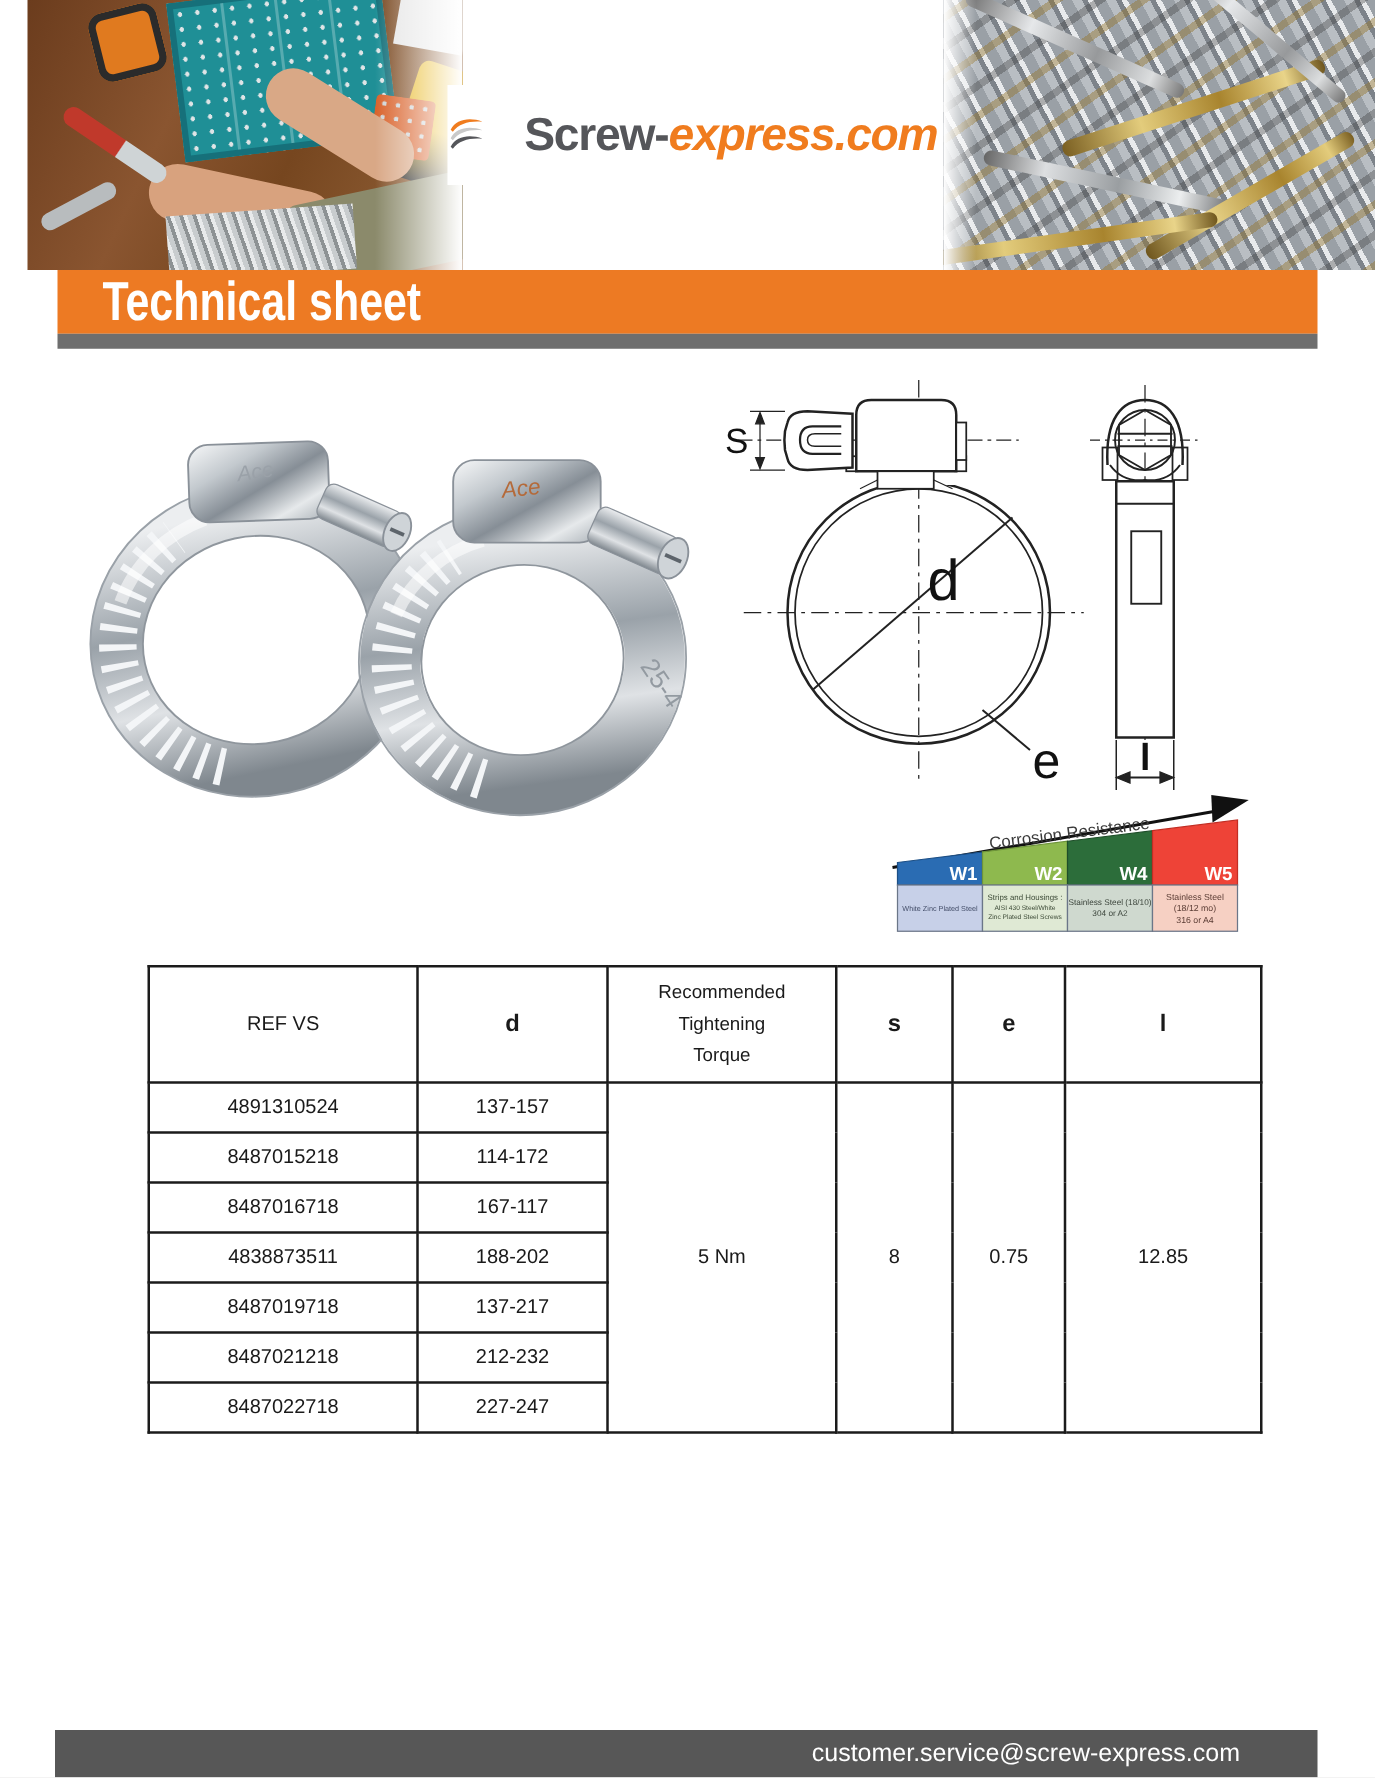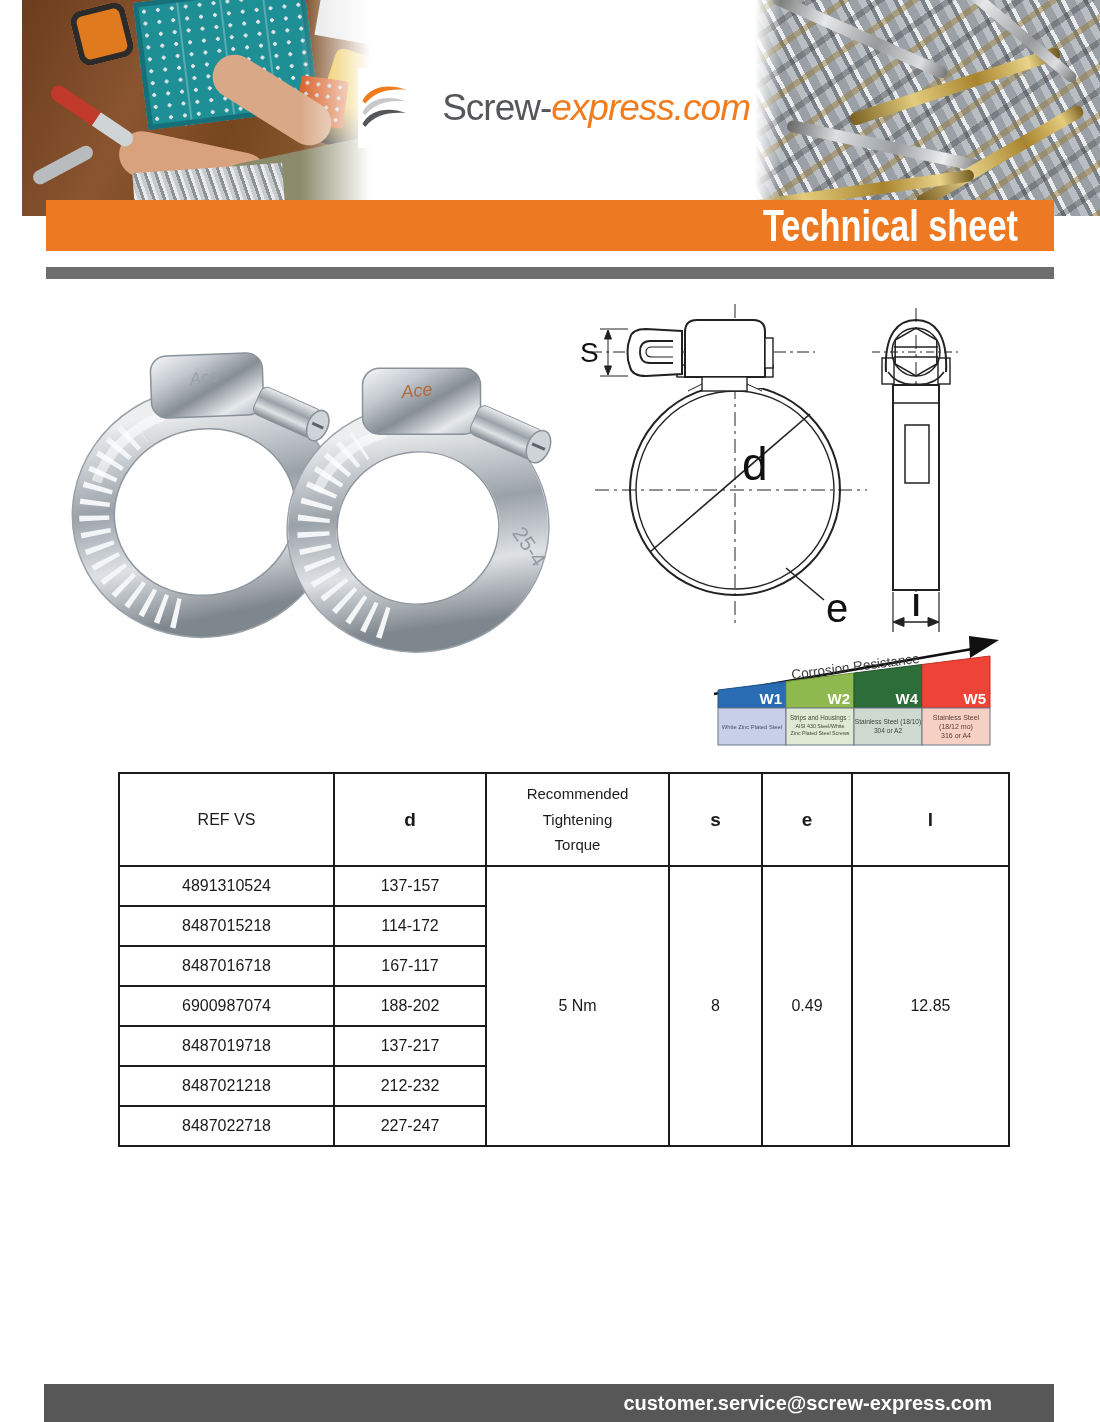--- a/index.html
+++ b/index.html
@@ -22,43 +22,43 @@
       repeating-linear-gradient(62deg,#b9bec3 0 7px,#7d838a 7px 11px,#e8eaec 11px 15px,#9aa0a6 15px 24px),
       #a7adb3;}
   #photo-right .tint{position:absolute;inset:0;
     background:repeating-linear-gradient(-35deg,rgba(148,118,48,.45) 0 6px,rgba(0,0,0,0) 6px 20px,rgba(60,60,60,.35) 20px 26px,rgba(0,0,0,0) 26px 40px);}
   #photo-right .fade{position:absolute;left:0;top:0;width:26px;height:100%;
     background:linear-gradient(90deg,#ffffff,rgba(255,255,255,0));}
   .screwbar{position:absolute;border-radius:6px;}
 
   
   #logo{left:358px;top:68px;width:392px;height:80px;display:flex;align-items:center;background:#fff;}
-  #logo-text{font-size:37px;font-weight:normal;letter-spacing:-1px;white-space:nowrap;margin-left:30px;}
+  #logo-text{font-size:37px;font-weight:bold;letter-spacing:-1px;white-space:nowrap;margin-left:30px;}
   #logo-text .pre{color:#55565a;}
   #logo-text .suf{color:#f07c1e;font-style:italic;}
 
   
-  #banner{left:46px;top:200px;width:1008px;height:51px;background:#ED7A23;
-    display:flex;align-items:center;justify-content:flex-end;}
+  #banner{left:46px;top:216px;width:1008px;height:51px;background:#ED7A23;
+    display:flex;align-items:center;justify-content:flex-start;}
   #banner .t{color:#fff;font-weight:bold;font-size:44px;transform:scaleX(.78);letter-spacing:0px;}
   #banner-shadow{left:46px;top:267px;width:1008px;height:12px;background:#6e6e6e;}
 
   
   #spec-table{left:118px;top:772px;border-collapse:collapse;table-layout:fixed;}
   #spec-table th,#spec-table td{border:2px solid #1b1b1b;text-align:center;vertical-align:middle;
     font-weight:normal;font-size:16px;padding:0;}
   #spec-table th{height:93px;text-align:center;}
   #spec-table td{height:40px;}
   #spec-table .dim{font-weight:bold;font-size:19px;}
   #spec-table .torque-h{display:inline-block;width:112px;font-size:15px;line-height:1.7;}
 
   
   #footer{left:44px;top:1384px;width:1010px;height:38px;background:#575757;
     display:flex;align-items:center;justify-content:flex-end;padding-right:62px;}
-  #footer a{color:#ffffff;font-weight:bold;font-size:20px;text-decoration:none;letter-spacing:0;}
+  #footer a{color:#ffffff;font-weight:normal;font-size:20px;text-decoration:none;letter-spacing:0;}
 
   svg text{font-family:"Liberation Sans",sans-serif;}
 </style>
 </head>
 <body>
 
 <div id="page">
 
   <div class="abs" id="photo-left">
     <div class="ph" style="left:52px;top:6px;width:56px;height:56px;background:#e07a1f;border-radius:12px;transform:rotate(-14deg);box-shadow:inset 0 0 0 6px #2b2b2b;"></div>
@@ -280,33 +280,33 @@
       <th><span class="torque-h">Recommended Tightening Torque</span></th>
       <th class="dim">s</th>
       <th class="dim">e</th>
       <th class="dim">l</th>
     </tr>
     <tr>
       <td>4891310524</td>
       <td>137-157</td>
       <td rowspan="7">5 Nm</td>
       <td rowspan="7">8</td>
-      <td rowspan="7">0.49</td>
+      <td rowspan="7">0.75</td>
       <td rowspan="7">12.85</td>
     </tr>
     <tr>
       <td>8487015218</td>
       <td>114-172</td>
     </tr>
     <tr>
       <td>8487016718</td>
       <td>167-117</td>
     </tr>
     <tr>
-      <td>6900987074</td>
+      <td>4838873511</td>
       <td>188-202</td>
     </tr>
     <tr>
       <td>8487019718</td>
       <td>137-217</td>
     </tr>
     <tr>
       <td>8487021218</td>
       <td>212-232</td>
     </tr>

